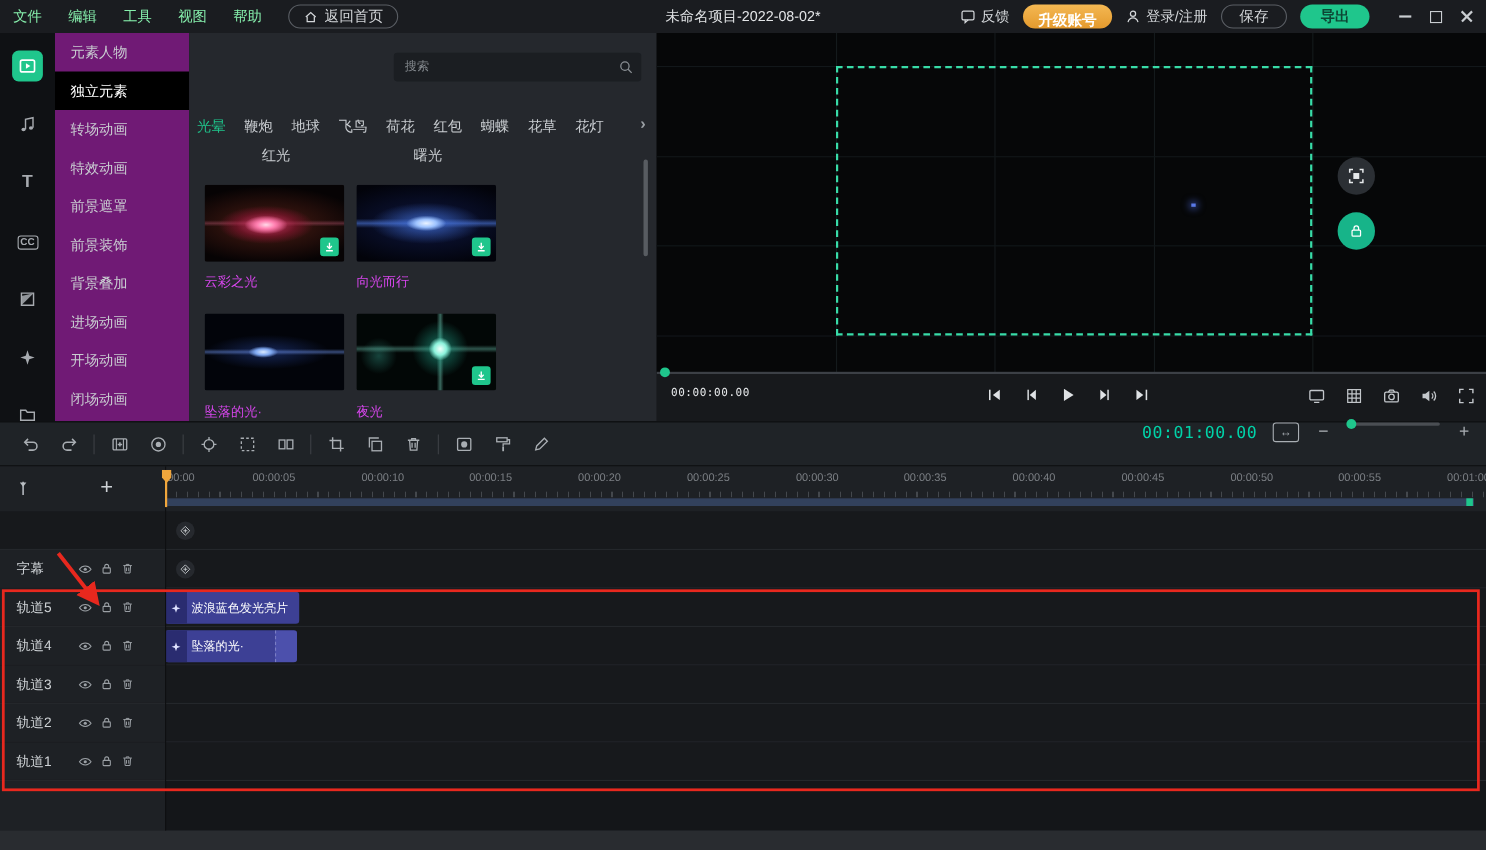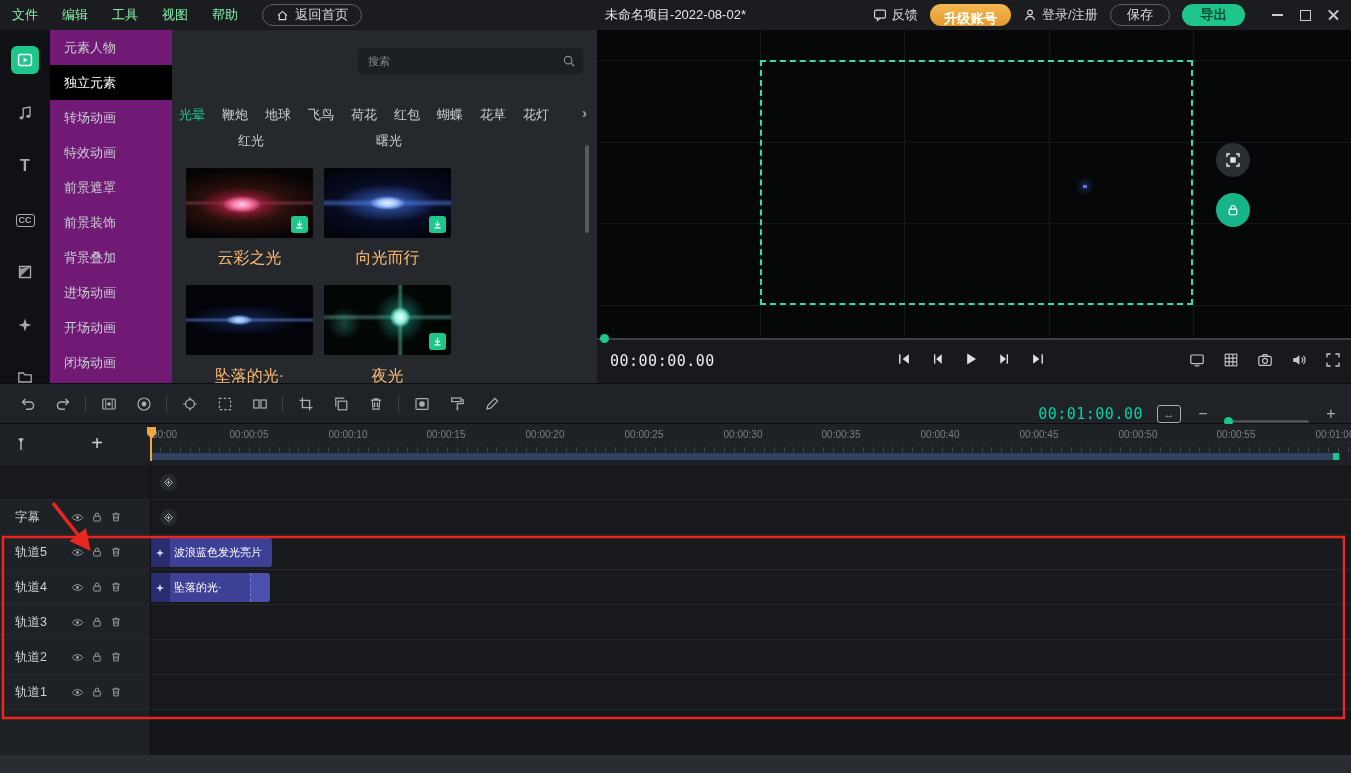--- a/index.html
+++ b/index.html
@@ -50,50 +50,50 @@
   .tag{color:#c9cdd1;white-space:nowrap}
   .tag.sel{color:#1fc68c}
   .tag-more{position:absolute;right:10px;top:74px;color:#9ba0a5;font-size:15px;font-weight:bold}
   .tag2{position:absolute;top:102px;color:#c9cdd1}
   .thumb{position:absolute;width:127px;height:70px;border-radius:2px;overflow:hidden}
   .f1{background:radial-gradient(ellipse 28px 12px at 44% 52%,#ffd9e8 0%,#ff7fb0 30%,transparent 70%),radial-gradient(ellipse 60px 24px at 44% 52%,rgba(233,60,120,.85) 0%,rgba(160,20,60,.45) 45%,transparent 72%),linear-gradient(180deg,transparent 46%,rgba(255,120,160,.28) 50%,transparent 54%),radial-gradient(ellipse 115px 46px at 46% 52%,rgba(190,70,45,.38),transparent 76%),#060304}
   .f2{background:radial-gradient(ellipse 26px 10px at 50% 50%,#eaf3ff 0%,#9fc4ff 35%,transparent 70%),radial-gradient(ellipse 70px 26px at 50% 50%,rgba(70,120,230,.75),transparent 72%),linear-gradient(180deg,transparent 44%,rgba(90,140,255,.5) 50%,transparent 56%),radial-gradient(ellipse 120px 50px at 50% 50%,rgba(30,50,140,.42),transparent 78%),#02030a}
   .f3{background:radial-gradient(ellipse 18px 7px at 42% 50%,#dbeaff 0%,#7fa8f0 40%,transparent 75%),linear-gradient(180deg,transparent 46%,rgba(120,160,255,.45) 50%,transparent 54%),radial-gradient(ellipse 72px 20px at 45% 50%,rgba(40,70,160,.5),transparent 78%),#02040a}
   .f4{background:radial-gradient(circle 14px at 60% 46%,#f2fffb 0%,#8cf2dc 40%,transparent 75%),radial-gradient(circle 34px at 60% 46%,rgba(40,200,170,.55),transparent 75%),linear-gradient(90deg,transparent 57.5%,rgba(140,250,225,.4) 60%,transparent 62.5%),linear-gradient(180deg,transparent 41%,rgba(140,250,225,.32) 46%,transparent 51%),radial-gradient(circle 22px at 16% 55%,rgba(60,180,160,.35),transparent 75%),#020706}
   .dl{position:absolute;right:5px;bottom:5px;width:17px;height:17px;border-radius:3px;background:#1fc68c;color:#fff;display:flex;align-items:center;justify-content:center}
-  .thumb-label{position:absolute;width:127px;text-align:center;font-size:16px;color:#fdba74;white-space:nowrap}
+  .thumb-label{position:absolute;width:127px;text-align:left;font-size:12px;color:#d946ef;white-space:nowrap}
   .lib-scroll{position:absolute;left:413px;top:115px;width:4px;height:88px;border-radius:2px;background:#585c61}
 
   
   .preview{position:absolute;top:30px;left:597px;width:754px;height:353px;background:#17191c}
   .canvas{position:absolute;top:0;left:0;width:754px;height:310px;background:#060708;overflow:hidden}
   .gv{position:absolute;top:0;width:1px;height:310px;background:#141a1c}
   .gh{position:absolute;left:0;width:754px;height:1px;background:#12171a}
   .sel-rect{position:absolute;left:163px;top:30px;width:433px;height:245px;border:2px dashed #38dca8}
   .pv-dot{position:absolute;left:486px;top:155px;width:4px;height:3px;background:#5a79e8;box-shadow:0 0 7px 2px rgba(80,110,230,.55)}
   .float-btn{position:absolute;width:34px;height:34px;border-radius:50%;display:flex;align-items:center;justify-content:center;color:#e6e9eb}
   .fb-fit{left:619px;top:113px;background:#2b2f34}
   .fb-lock{left:619px;top:163px;background:#17b489;color:#fff}
   .prog{position:absolute;top:308px;left:0;width:754px;height:2px;background:#3c4046}
   .prog-dot{position:absolute;top:304px;left:3px;width:9px;height:9px;border-radius:50%;background:#1fc68c}
-  .pv-time{position:absolute;top:322px;left:13px;font-family:"DejaVu Sans Mono",monospace;font-size:15px;color:#e8eaec;letter-spacing:.5px}
+  .pv-time{position:absolute;top:322px;left:13px;font-family:"DejaVu Sans Mono",monospace;font-size:10px;color:#e8eaec;letter-spacing:.5px}
   .pv-play{position:absolute;left:300px;top:321px;display:flex;gap:19px;color:#dfe2e5;align-items:center}
   .pv-rights{position:absolute;right:10px;top:322px;display:flex;gap:18px;color:#c3c7cb;align-items:center}
 
   
   .watermark{position:absolute;left:612px;top:348px;width:150px;text-align:center;z-index:30;pointer-events:none}
   .wm1{font-size:28px;font-weight:bold;color:rgba(255,255,255,.32);text-shadow:0 0 4px rgba(0,0,0,.6)}
   .wm2{margin-top:6px;font-size:12.5px;color:rgba(255,255,255,.3)}
 
   
   .toolbar{position:absolute;top:383px;left:0;width:1351px;height:41px;background:#1f2327;border-top:1px solid #0b0c0d;border-bottom:1px solid #0b0c0d}
   .tbar-left{position:absolute;left:10px;top:0;height:39px;display:flex;align-items:center}
   .tb-btn{width:35px;height:39px;display:flex;align-items:center;justify-content:center;color:#a9aeb3}
   .tb-sep{width:1px;height:18px;background:#3c4045;margin:0 5px}
-  .tbar-right{position:absolute;right:12px;top:0;height:39px;display:flex;align-items:flex-end;gap:14px}
+  .tbar-right{position:absolute;right:12px;top:0;height:39px;display:flex;align-items:flex-start;gap:14px}
   .duration{font-family:"DejaVu Sans Mono",monospace;font-size:15px;color:#00d2a8;letter-spacing:.5px}
   .fit-range{width:24px;height:18px;border:1.3px solid #a9aeb3;border-radius:3px;color:#a9aeb3;font-size:11px;display:flex;align-items:center;justify-content:center}
   .zoom-glyph{font-size:16px;color:#a9aeb3;width:16px;text-align:center}
   .slider{position:relative;width:84px;height:3px;border-radius:2px;background:#4a4e53}
   .knob{position:absolute;left:-1px;top:-3px;width:9px;height:9px;border-radius:50%;background:#1fc68c}
 
   
   .timeline{position:absolute;top:424px;left:0;width:1351px;height:349px;background:#17191c}
   .tl-head{position:absolute;top:0;left:0;width:1351px;height:41px;background:#1e2125}
   .tl-headline{position:absolute;top:0;left:150px;width:1px;height:331px;background:#0e0f11;z-index:2}

